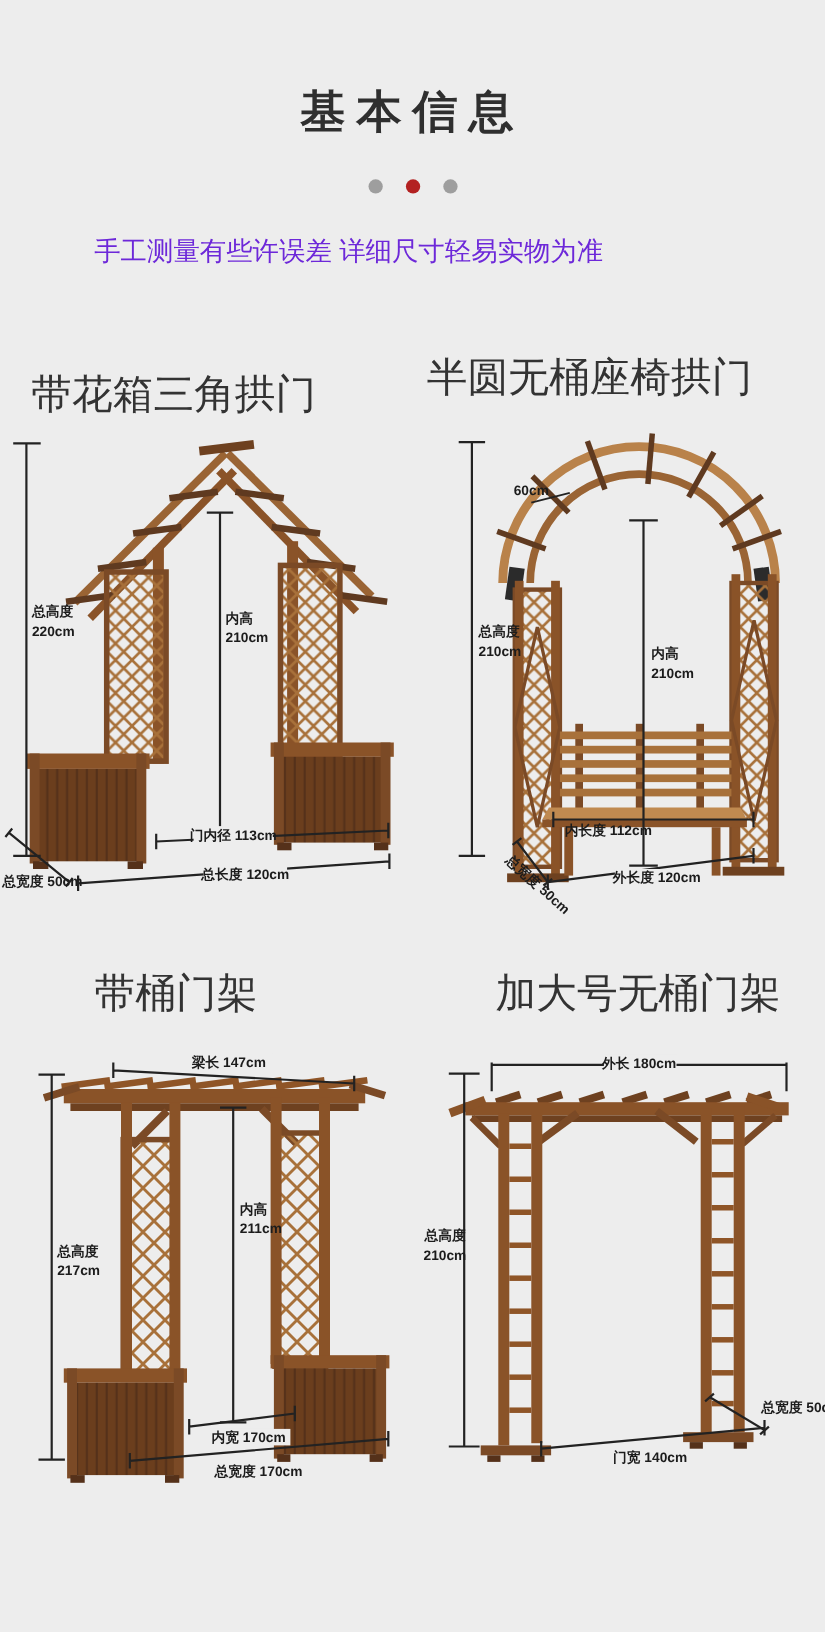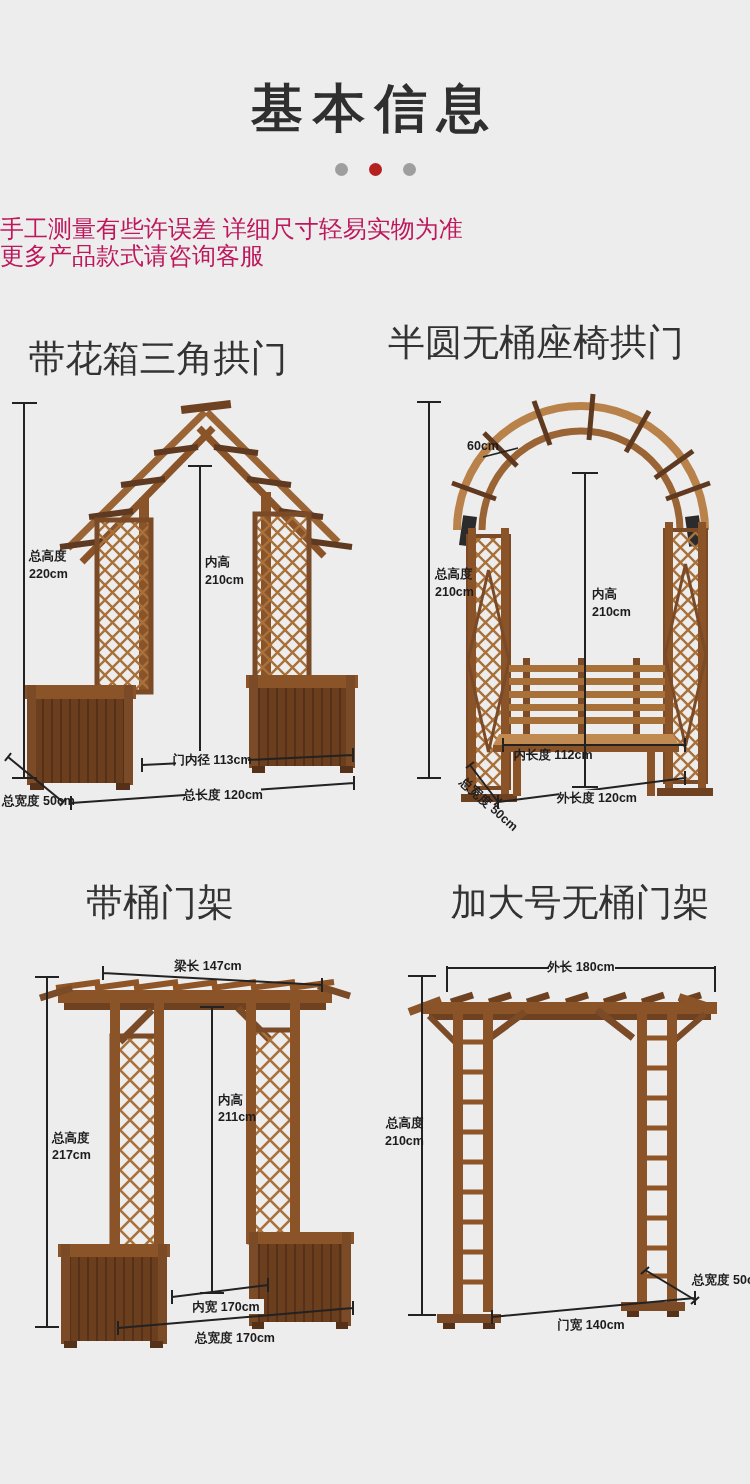--- a/index.html
+++ b/index.html
@@ -1,24 +1,24 @@
 <!DOCTYPE html>
 <html><head>
 <meta charset="utf-8">
 <style>
   html,body{margin:0;padding:0;background:#ededed;}
   .page{position:relative;width:750px;height:1484px;background:#ededed;
         font-family:"Liberation Sans",sans-serif;overflow:hidden;}
   .main-title{position:absolute;top:74px;left:0;width:750px;margin:0;text-align:center;
-        font-size:52px;font-weight:bold;color:#2f2f2f;letter-spacing:10px;}
+        font-size:41px;font-weight:bold;color:#2f2f2f;letter-spacing:10px;}
   .dots{position:absolute;top:163px;left:0;width:750px;display:flex;justify-content:center;gap:21px;}
   .dot{width:13px;height:13px;border-radius:50%;}
   .dot.gray{background:#9e9e9e;}
   .dot.red{background:#b32121;}
-  .subtitle{position:absolute;top:215px;left:0;width:634px;color:#be185d;}
+  .subtitle{position:absolute;top:215px;left:0;width:634px;text-align:center;color:#6d28d9;}
   .subtitle p{margin:0;font-size:24px;line-height:27px;}
   .sec-title{position:absolute;margin:0;font-size:37px;font-weight:500;color:#333;
         white-space:nowrap;transform:translateX(-50%);}
   .t1{left:158px;top:318px;margin-top:16px;} .t2{left:536px;top:318px;}
   .t3{left:160px;top:878px;} .t4{left:580px;top:878px;}
   svg.prod{position:absolute;display:block;}
   .s1{left:0;top:390px;} .s2{left:373px;top:390px;}
   .s3{left:0;top:950px;} .s4{left:375px;top:950px;}
   .dim{stroke:#222;stroke-width:2;fill:none;}
   .thin{stroke:#222;stroke-width:1.6;fill:none;}
@@ -33,21 +33,20 @@
   <h1 class="main-title">基本信息</h1>
 
   <div class="dots">
     <span class="dot gray"></span>
     <span class="dot red"></span>
     <span class="dot gray"></span>
   </div>
 
   <div class="subtitle">
     <p>手工测量有些许误差 详细尺寸轻易实物为准</p>
-    <p>更多产品款式请咨询客服</p>
   </div>
 
   <h2 class="sec-title t1">带花箱三角拱门</h2>
   <h2 class="sec-title t2">半圆无桶座椅拱门</h2>
   <h2 class="sec-title t3">带桶门架</h2>
   <h2 class="sec-title t4">加大号无桶门架</h2>
 
   <svg class="prod s1" width="380" height="445" viewBox="0 0 380 445">
     <defs>
       <pattern id="lat1" patternUnits="userSpaceOnUse" width="15" height="15">

